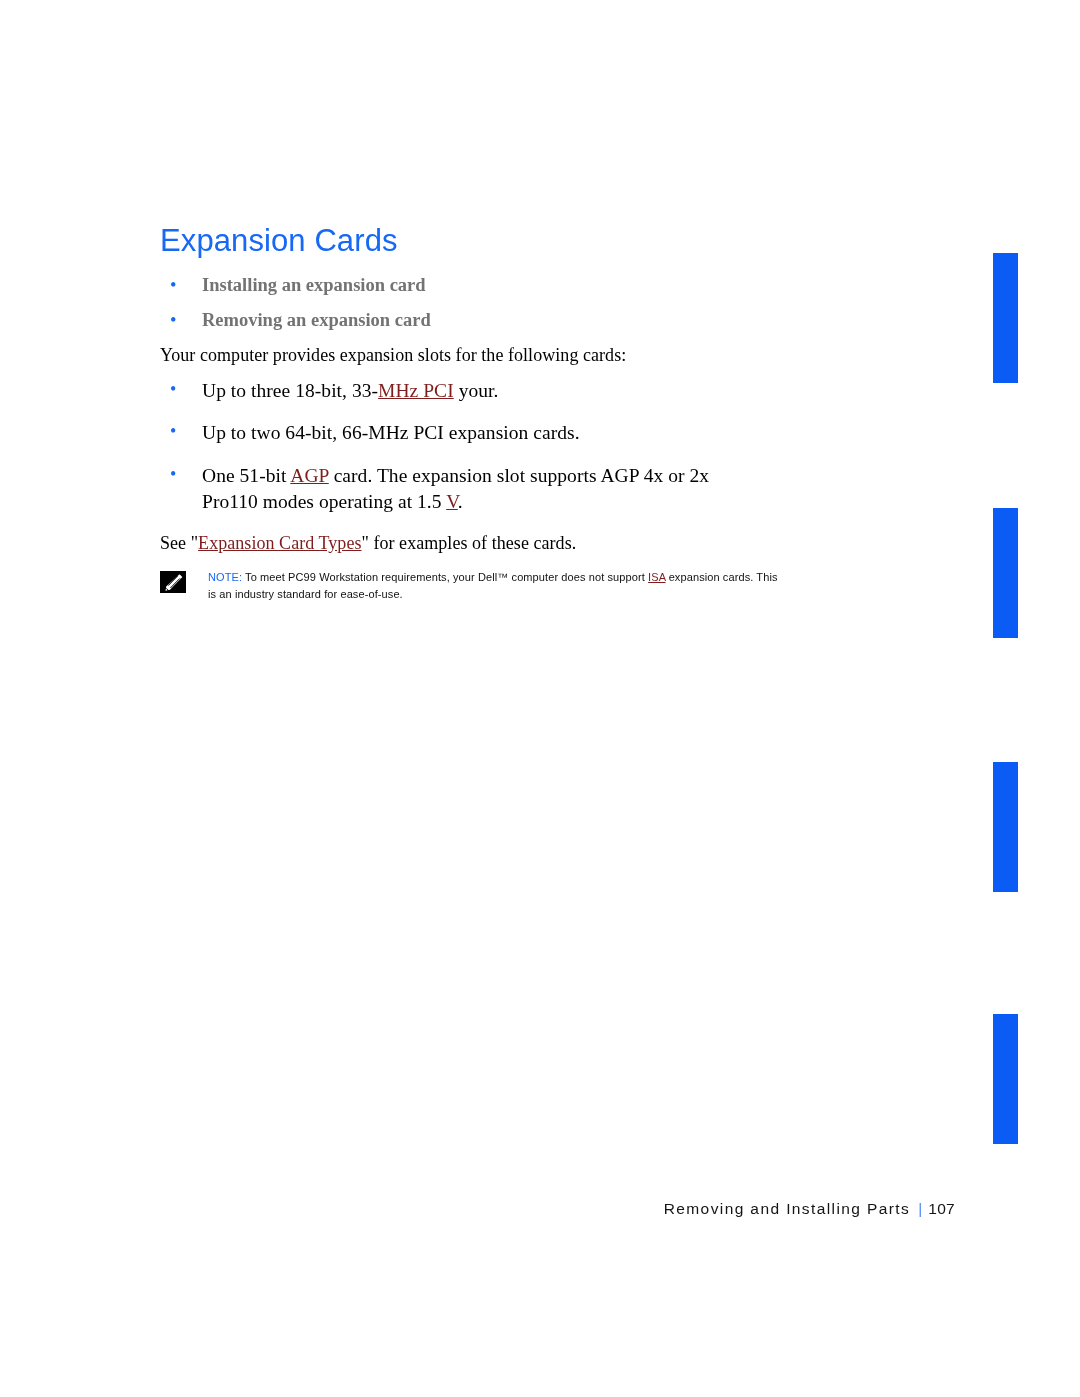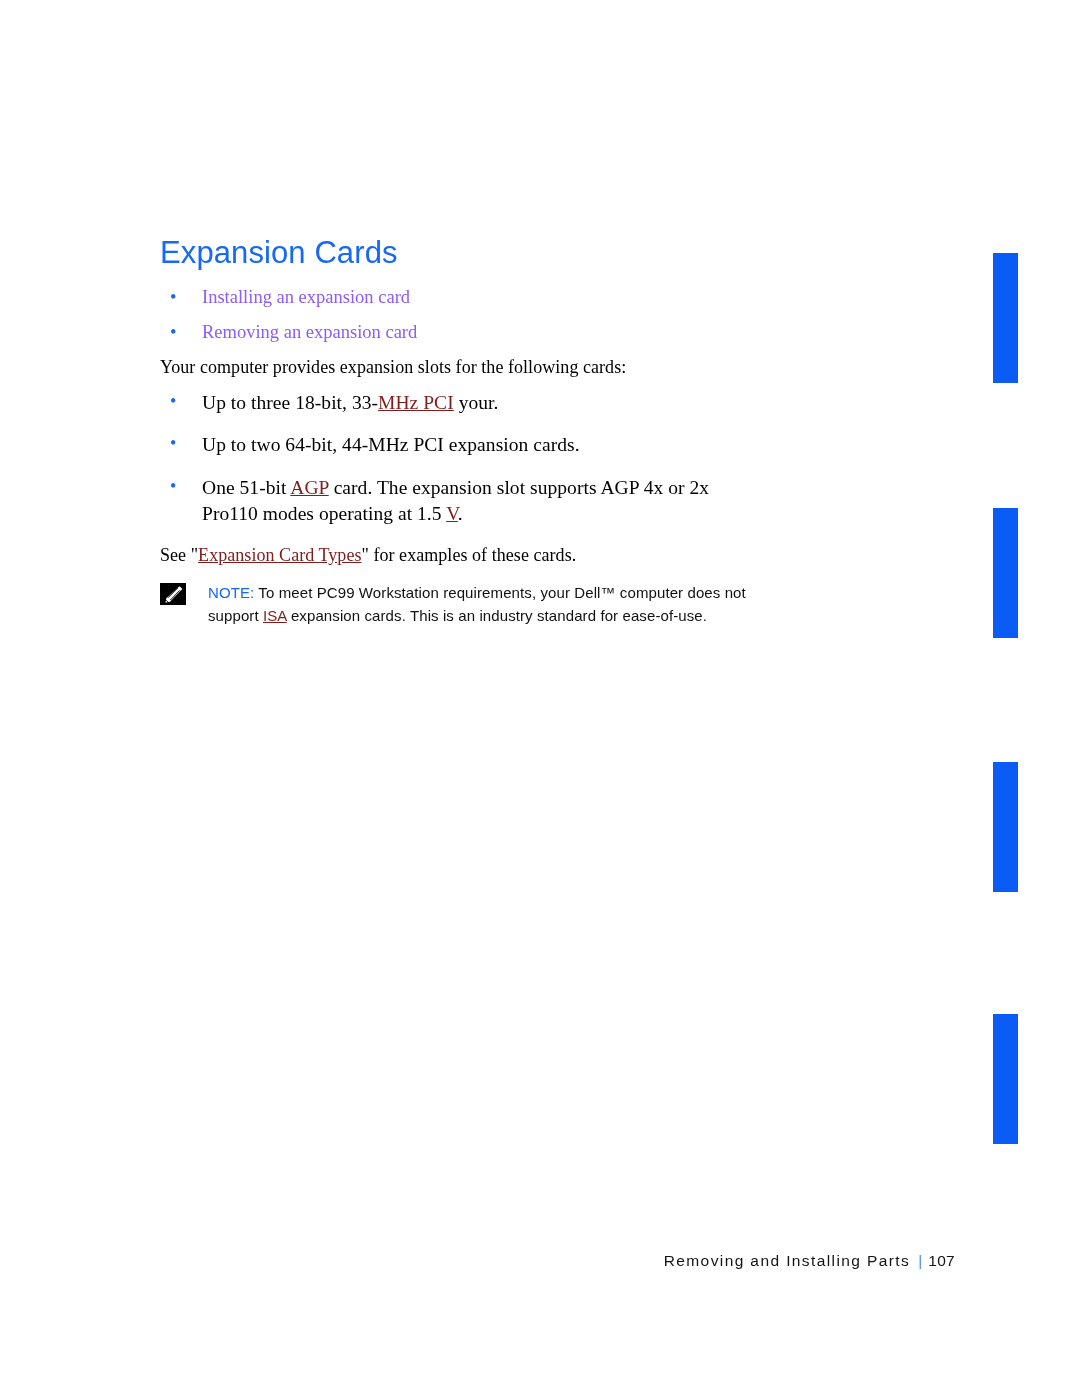--- a/index.html
+++ b/index.html
@@ -40,21 +40,21 @@
   }
   .edge-bar.b1 { top: 253px; height: 130px; }
   .edge-bar.b2 { top: 508px; height: 130px; }
   .edge-bar.b3 { top: 762px; height: 130px; }
   .edge-bar.b4 { top: 1014px; height: 130px; }
 
   
   .content {
     position: absolute;
     left: 160px;
-    top: 236px;
+    top: 224px;
     width: 760px;
   }
 
   
   .page-title {
     font-family: "Liberation Sans", "DejaVu Sans", sans-serif;
     font-size: 31px;
     font-weight: 400;
     letter-spacing: 0.1px;
     color: #1668f5;
@@ -78,22 +78,23 @@
   }
   .link-list li .bullet {
     position: absolute;
     left: 10px;
     top: 0;
     color: #1668f5;
     font-size: 18.5px;
     line-height: 1.25;
   }
   .doclink {
-    color: #8b5cf6;
+    color: #737373;
     text-decoration: none;
+    font-weight: bold;
   }
 
   
   .body-para {
     font-size: 18px;
     line-height: 1.3;
     margin: 0 0 14px 0;
     letter-spacing: 0.05px;
   }
   .body-para.tight { margin-bottom: 10px; }
@@ -119,21 +120,21 @@
     color: #1668f5;
     font-size: 18px;
   }
 
   
   .note {
     position: relative;
     margin-top: 12px;
     padding-left: 48px;
     font-family: "Liberation Sans", "DejaVu Sans", sans-serif;
-    font-size: 15px;
+    font-size: 11px;
     line-height: 1.55;
     letter-spacing: 0.1px;
     color: #111111;
     max-width: 580px;
   }
   .note-icon {
     position: absolute;
     left: 0;
     top: 2px;
     width: 26px;
@@ -144,21 +145,21 @@
     color: #1668f5;
   }
   .inline-link {
     color: #7f1d1d;
   }
 
   
   .footer {
     position: absolute;
     left: 0;
-    top: 1252px;
+    top: 1200px;
     width: 955px;
     text-align: right;
     font-family: "Liberation Sans", "DejaVu Sans", sans-serif;
     font-size: 15.5px;
     letter-spacing: 1.4px;
     color: #141414;
     white-space: nowrap;
   }
   .footer .sep {
     color: #4f8df8;
@@ -200,21 +201,21 @@
 
     <ul class="spec-list">
 
       <li>
         <span class="bullet">•</span>
         <span>Up to three 18-bit, 33-</span><a class="inline-link" href="#">MHz PCI</a><span> your.</span>
       </li>
 
       <li>
         <span class="bullet">•</span>
-        <span>Up to two 64-bit, 44-MHz PCI expansion cards.</span>
+        <span>Up to two 64-bit, 66-MHz PCI expansion cards.</span>
       </li>
 
       <li>
         <span class="bullet">•</span>
         <span>One 51-bit </span><a class="inline-link" href="#">AGP</a><span> card. The expansion slot supports AGP 4x or 2x</span><br>
         <span>Pro110 modes operating at 1.5 </span><a class="inline-link" href="#">V</a><span>.</span>
       </li>
 
     </ul>
 

